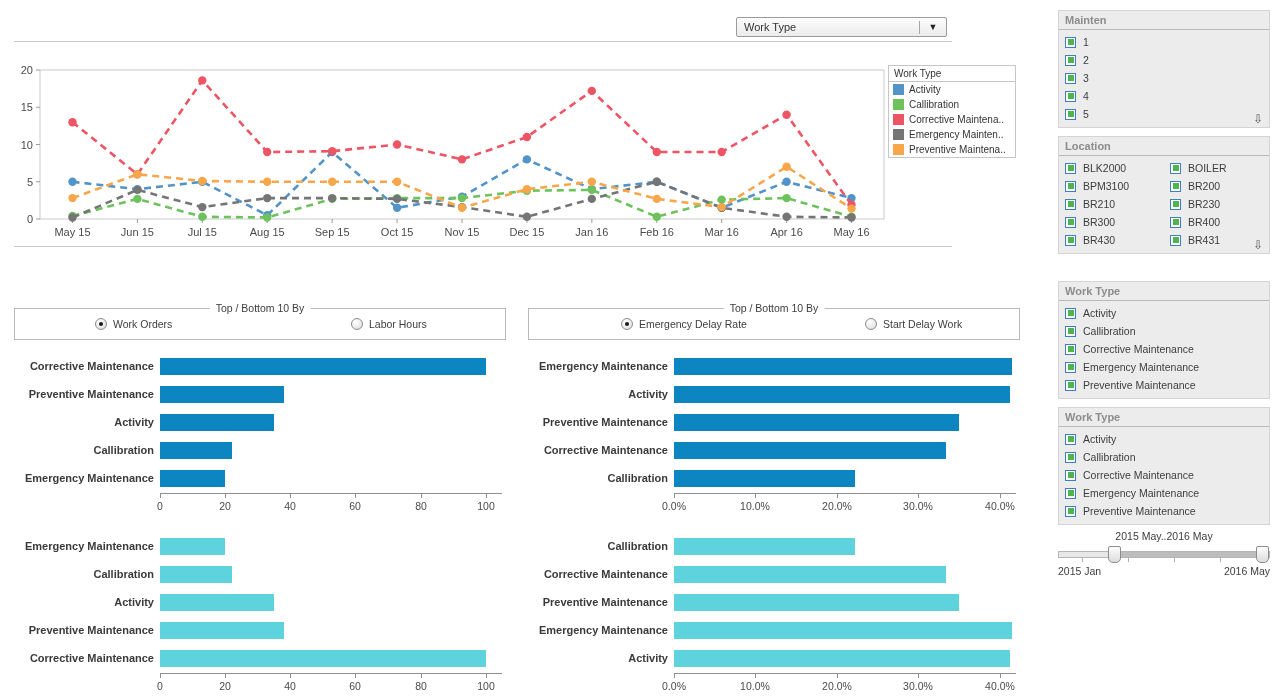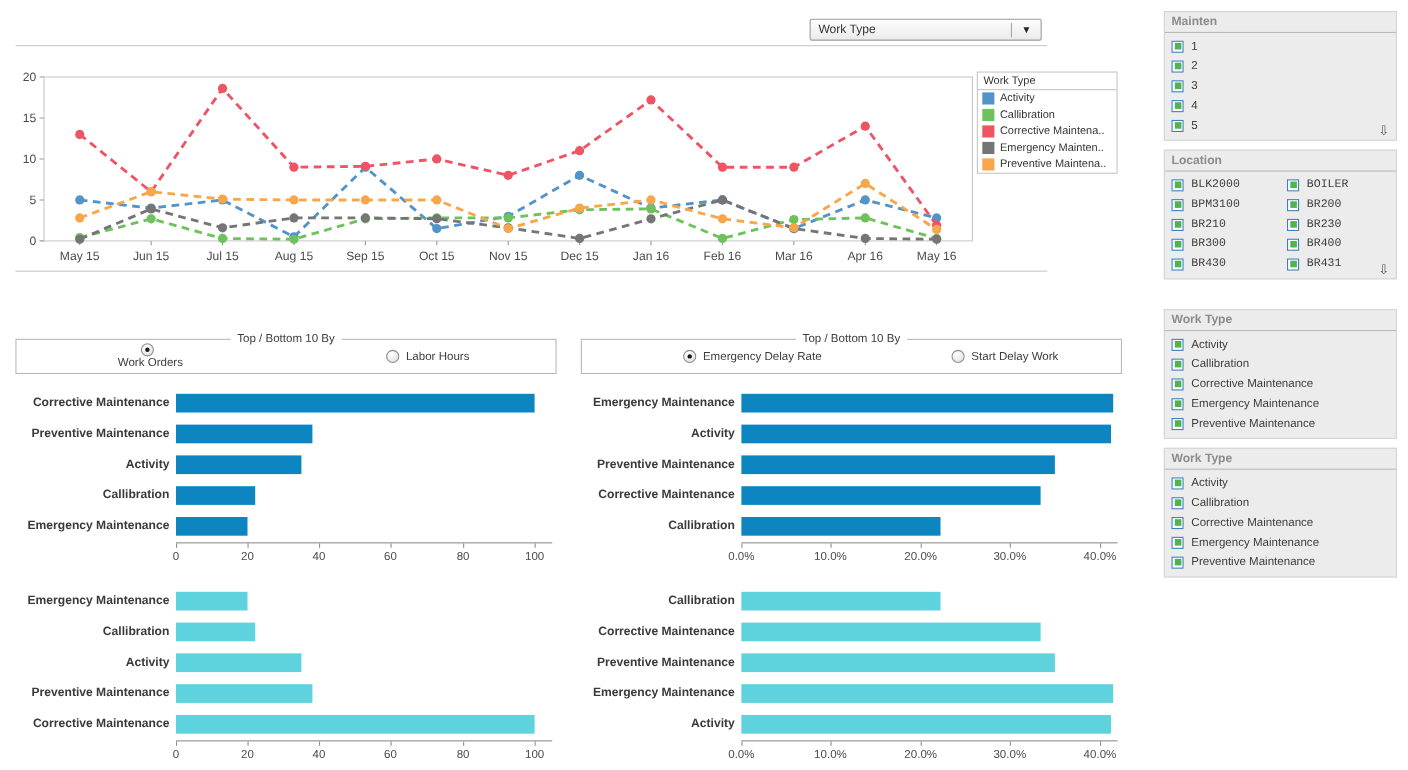--- a/index.html
+++ b/index.html
@@ -124,21 +124,21 @@
   .cbx {
     width:11px; height:11px; border:1px solid #3f7fbf; background:#fff;
     position:relative; margin-right:7px; flex:0 0 11px;
   }
   .cbx:after {
     content:""; position:absolute; left:1.5px; top:1.5px;
     width:6px; height:6px; background:#4fb34f;
   }
   .filter-item-label { font-size:10.5px; color:#3d3d3d; white-space:nowrap; }
   .two-col { display:flex; flex-wrap:wrap; }
-  .two-col .filter-item { width:50%;font-family:Liberation Mono, monospace; }
+  .two-col .filter-item { width:50%; }
   .scroll-arrow {
     position:absolute; right:6px; bottom:2px;
     font-size:12px; color:#555; line-height:1; cursor:pointer;
   }
 
   
   #date-slider { position:absolute; left:0; width:212px; }
   #slider-caption {
     text-align:center; font-size:10.5px; color:#3d3d3d; margin-bottom:2px;
   }
@@ -313,21 +313,21 @@
       </div>
   </div>
 </div>
 <div id="line-bottom-rule"></div>
 
 <div class="panel-group" id="q-left" style="left:14px; top:300px; width:492px; height:400px;">
 
   <div class="fieldset" style="left:0; top:8px; width:492px;">
     <span class="fieldset-legend">Top / Bottom 10 By</span>
     <div class="radio-row" id="left-radios">
-        <div class="radio-opt sel" style="position: absolute; left: 92px; flex-direction: column;">
+        <div class="radio-opt sel" style="position: absolute; left: 80px;">
           <span class="radio-dot"></span>
           <span class="radio-label">Work Orders</span>
         </div>
         <div class="radio-opt" style="position: absolute; left: 336px;">
           <span class="radio-dot"></span>
           <span class="radio-label">Labor Hours</span>
         </div>
       </div>
   </div>
 
@@ -610,13 +610,30 @@
           <span class="cbx"></span>
           <span class="filter-item-label">Emergency Maintenance</span>
         </div>
         <div class="filter-item">
           <span class="cbx"></span>
           <span class="filter-item-label">Preventive Maintenance</span>
         </div>
       </div>
   </div>
 
+  <div id="date-slider" style="top:530px;">
+    <div id="slider-caption">2015 May..2016 May</div>
+    <div id="slider-track-wrap">
+      <div id="slider-track"></div>
+      <div id="slider-fill"></div>
+      <div class="slider-tick" style="left:24px;"></div>
+      <div class="slider-tick" style="left:70px;"></div>
+      <div class="slider-tick" style="left:116px;"></div>
+      <div class="slider-tick" style="left:162px;"></div>
+      <div class="slider-thumb" style="left:50px;"></div>
+      <div class="slider-thumb" style="left:198px;"></div>
+    </div>
+    <div id="slider-labels">
+      <span style="left:0;">2015 Jan</span>
+      <span style="right:0;">2016 May</span>
+    </div>
+  </div>
 </div>
 
 </body></html>

